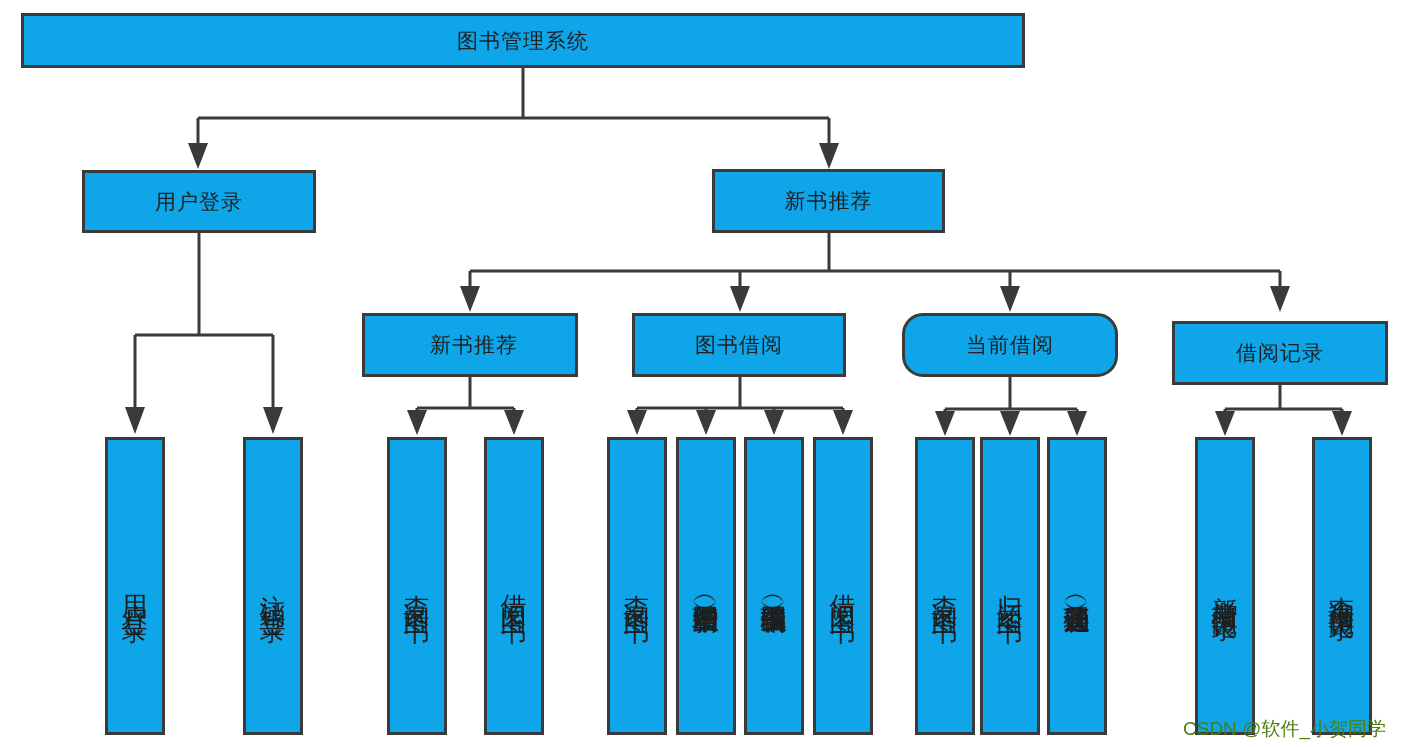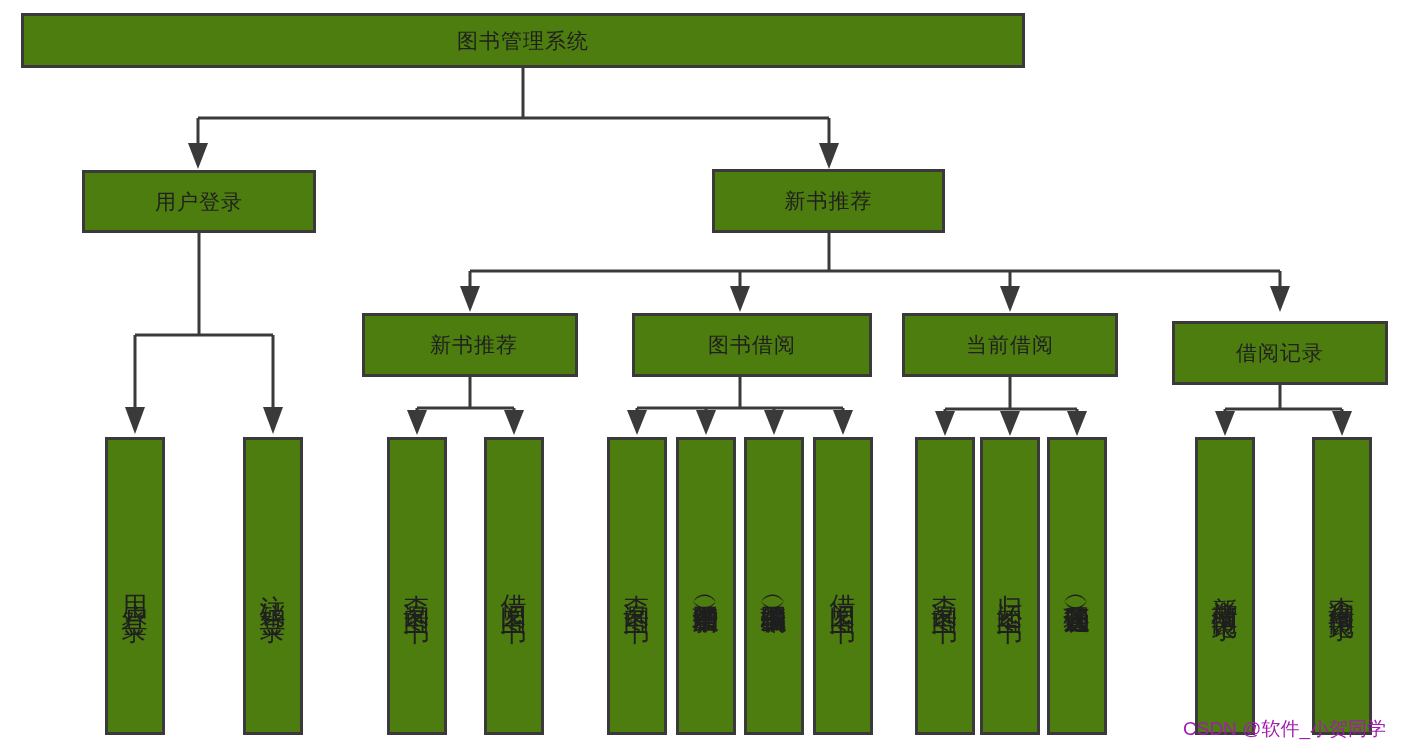--- a/index.html
+++ b/index.html
@@ -12,21 +12,21 @@
     color: #1f1f1f;
   }
   #stage { position: absolute; inset: 0; width: 1405px; height: 747px; }
   svg.connectors {
     position: absolute; left: 0; top: 0;
     width: 1405px; height: 747px;
     pointer-events: none;
   }
   .node {
     position: absolute;
-    background: #4d7c0f;
+    background: #0ea5e9;
     border: 3px solid #3a3a3a;
     display: flex;
     align-items: center;
     justify-content: center;
     text-align: center;
   }
   .hnode { font-size: 21px; letter-spacing: 1px; }
   .vnode .vlabel {
     writing-mode: vertical-rl;
     text-orientation: mixed;
@@ -34,21 +34,21 @@
     line-height: 1;
     white-space: nowrap;
   }
   .v-short .vlabel { letter-spacing: 8px; margin-bottom: -8px; }
   .v-mid   .vlabel { letter-spacing: 4px; margin-bottom: -4px; }
   .v-long  .vlabel { letter-spacing: 0px; }
   .watermark {
     position: absolute;
     left: 1183px; top: 716px;
     font-size: 19px;
-    color: #a21caf;
+    color: #4d7c0f;
     white-space: nowrap;
     z-index: 10;
   }
 </style>
 </head>
 <body>
 
 <div id="stage">
 
   <svg class="connectors" viewBox="0 0 1405 747" xmlns="http://www.w3.org/2000/svg">
@@ -98,24 +98,24 @@
   <div class="node hnode" style="left:82px; top:170px; width:234px; height:63px;">
     <span>用户登录</span>
   </div>
   <div class="node hnode" style="left:712px; top:169px; width:233px; height:64px;">
     <span>新书推荐</span>
   </div>
 
   <div class="node hnode" style="left:362px; top:313px; width:216px; height:64px;padding-left:8px;">
     <span>新书推荐</span>
   </div>
-  <div class="node hnode" style="left:632px; top:313px; width:240px; height:64px;">
+  <div class="node hnode" style="left:632px; top:313px; width:214px; height:64px;">
     <span>图书借阅</span>
   </div>
-  <div class="node hnode" style="left:902px; top:313px; width:216px; height:64px;">
+  <div class="node hnode" style="left:902px; top:313px; width:216px; height:64px;border-radius:21px;">
     <span>当前借阅</span>
   </div>
   <div class="node hnode" style="left:1172px; top:321px; width:216px; height:64px;">
     <span>借阅记录</span>
   </div>
 
   <div class="node vnode v-short" style="left:105px; top:437px; width:60px; height:298px;">
     <span class="vlabel">用户登录</span>
   </div>
   <div class="node vnode v-short" style="left:243px; top:437px; width:60px; height:298px;">

